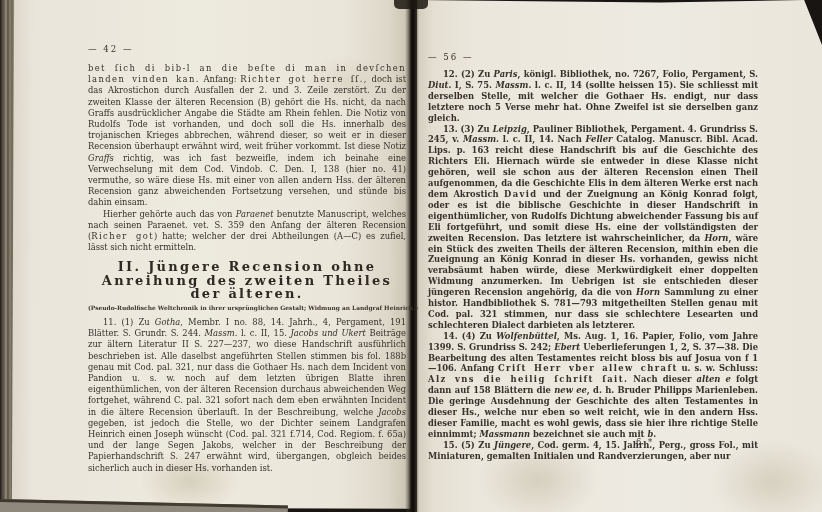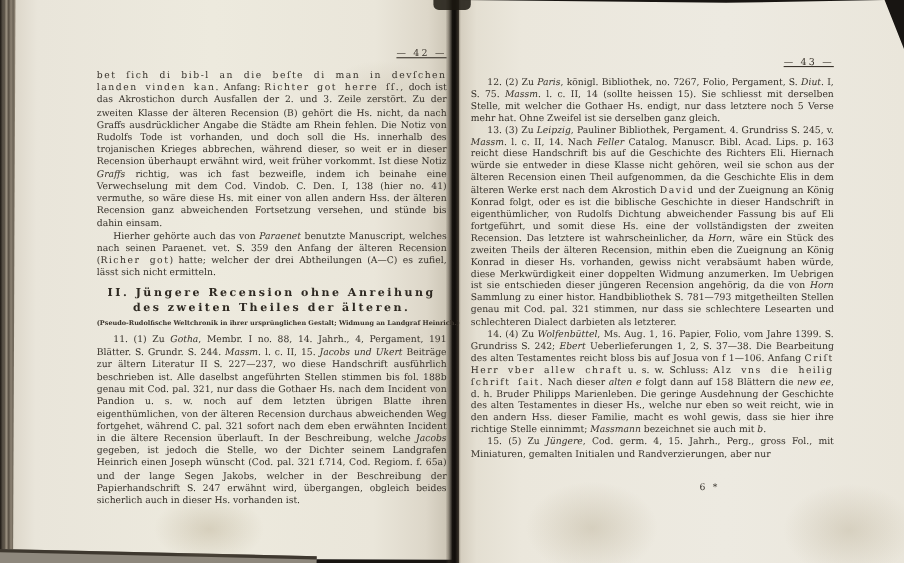--- a/index.html
+++ b/index.html
@@ -50,32 +50,32 @@
   .stain.s2{left:478px;top:438px;width:120px;height:84px;background:radial-gradient(closest-side,rgba(168,155,125,.32),rgba(168,155,125,0));}
   .stain.s3{left:712px;top:440px;width:120px;height:84px;background:radial-gradient(closest-side,rgba(168,155,125,.3),rgba(168,155,125,0));}
   .stain.s4{left:300px;top:55px;width:90px;height:55px;background:radial-gradient(closest-side,rgba(178,168,142,.22),rgba(178,168,142,0));}
   .stain.s5{left:540px;top:180px;width:80px;height:120px;background:radial-gradient(closest-side,rgba(180,170,145,.15),rgba(180,170,145,0));}
 
   
   .textcol{position:absolute;}
   .col-left{left:88px;top:44px;width:318px;}
   .col-right{left:428px;top:52px;width:330px;}
   .page-num{
-    text-align:right;font-size:8.6px;letter-spacing:2px;
-    color:#3a342c;margin-bottom:9px;text-decoration:underline;
+    text-align:left;font-size:8.6px;letter-spacing:2px;
+    color:#3a342c;margin-bottom:9px;
   }
   .col-right .page-num{margin-bottom:7px;}
   .blk{font-size:8.4px;line-height:11.2px;text-align:justify;color:#36312a;}
-  .col-right .blk{line-height:10.9px;}
+  .col-right .blk{line-height:10.9px;font-weight:bold;}
   .blk.paragraph.indent{text-indent:15px;}
   .run-it{font-style:italic;}
   .run-sp{letter-spacing:1.4px;word-spacing:2px;}
   .blk.heading{
     font-weight:bold;text-align:center;text-indent:0;
-    font-size:10px;line-height:13.5px;letter-spacing:2.3px;
+    font-size:13px;line-height:13.5px;letter-spacing:2.3px;
     margin:7px 0 3px 0;color:#2e2922;
   }
   .blk.subheading{
     font-weight:bold;text-align:center;text-indent:0;white-space:nowrap;
     font-size:5.9px;line-height:8px;letter-spacing:0;
     margin:0 0 5px 0;color:#3a342c;
   }
   .sig-mark{
     position:absolute;left:636px;top:437px;
     font-size:8.4px;letter-spacing:2px;color:#36312a;
@@ -106,21 +106,21 @@
     <div>
         <div class="blk paragraph"><span class="run-sp">bet ſich di bib-l an die beſte di man in devſchen landen vinden kan.</span><span> Anfang: </span><span class="run-sp">Richter got herre ſſ.,</span><span> doch ist das Akrostichon durch Ausfallen der 2. und 3. Zeile zerstört. Zu der zweiten Klasse der älteren Recension (B) gehört die Hs. nicht, da nach Graffs ausdrücklicher Angabe die Städte am Rhein fehlen. Die Notiz von Rudolfs Tode ist vorhanden, und doch soll die Hs. innerhalb des trojanischen Krieges abbrechen, während dieser, so weit er in dieser Recension überhaupt erwähnt wird, weit früher vorkommt. Ist diese Notiz </span><span class="run-it">Graffs</span><span> richtig, was ich fast bezweifle, indem ich beinahe eine Verwechselung mit dem Cod. Vindob. C. Den. I, 138 (hier no. 41) vermuthe, so wäre diese Hs. mit einer von allen andern Hss. der älteren Recension ganz abweichenden Fortsetzung versehen, und stünde bis dahin einsam.</span></div>
         <div class="blk paragraph indent"><span>Hierher gehörte auch das von </span><span class="run-it">Paraenet</span><span> benutzte Manuscript, welches nach seinen Paraenet. vet. S. 359 den Anfang der älteren Recension (</span><span class="run-sp">Richer got</span><span>) hatte; welcher der drei Abtheilungen (A—C) es zufiel, lässt sich nicht ermitteln.</span></div>
         <div class="blk heading"><span>II. Jüngere Recension ohne Anreihung des zweiten Theiles der älteren.</span></div>
         <div class="blk subheading"><span>(Pseudo-Rudolfische Weltchronik in ihrer ursprünglichen Gestalt; Widmung an Landgraf Heinrich.)</span></div>
         <div class="blk paragraph indent"><span>11. (1) Zu </span><span class="run-it">Gotha</span><span>, Membr. I no. 88, 14. Jahrh., 4, Pergament, 191 Blätter. S. Grundr. S. 244. </span><span class="run-it">Massm.</span><span> l. c. II, 15. </span><span class="run-it">Jacobs und Ukert</span><span> Beiträge zur ältern Literatur II S. 227—237, wo diese Handschrift ausführlich beschrieben ist. Alle daselbst angeführten Stellen stimmen bis fol. 188b genau mit Cod. pal. 321, nur dass die Gothaer Hs. nach dem Incident von Pandion u. s. w. noch auf dem letzten übrigen Blatte ihren eigenthümlichen, von der älteren Recension durchaus abweichenden Weg fortgehet, während C. pal. 321 sofort nach dem eben erwähnten Incident in die ältere Recension überlauft. In der Beschreibung, welche </span><span class="run-it">Jacobs</span><span> gegeben, ist jedoch die Stelle, wo der Dichter seinem Landgrafen Heinrich einen Joseph wünscht (Cod. pal. 321 f.714, Cod. Regiom. f. 65a) und der lange Segen Jakobs, welcher in der Beschreibung der Papierhandschrift S. 247 erwähnt wird, übergangen, obgleich beides sicherlich auch in dieser Hs. vorhanden ist.</span></div>
       </div>
   </div>
 
   <div class="textcol col-right">
-    <div class="page-num">—  43  —</div>
+    <div class="page-num">—  56  —</div>
     <div>
         <div class="blk paragraph indent"><span>12. (2) Zu </span><span class="run-it">Paris</span><span>, königl. Bibliothek, no. 7267, Folio, Pergament, S. </span><span class="run-it">Diut.</span><span> I, S. 75. </span><span class="run-it">Massm.</span><span> l. c. II, 14 (sollte heissen 15). Sie schliesst mit derselben Stelle, mit welcher die Gothaer Hs. endigt, nur dass letztere noch 5 Verse mehr hat. Ohne Zweifel ist sie derselben ganz gleich.</span></div>
         <div class="blk paragraph indent"><span>13. (3) Zu </span><span class="run-it">Leipzig</span><span>, Pauliner Bibliothek, Pergament. 4. Grundriss S. 245, v. </span><span class="run-it">Massm.</span><span> l. c. II, 14. Nach </span><span class="run-it">Feller</span><span> Catalog. Manuscr. Bibl. Acad. Lips. p. 163 reicht diese Handschrift bis auf die Geschichte des Richters Eli. Hiernach würde sie entweder in diese Klasse nicht gehören, weil sie schon aus der älteren Recension einen Theil aufgenommen, da die Geschichte Elis in dem älteren Werke erst nach dem Akrostich </span><span class="run-sp">David</span><span> und der Zueignung an König Konrad folgt, oder es ist die biblische Geschichte in dieser Handschrift in eigenthümlicher, von Rudolfs Dichtung abweichender Fassung bis auf Eli fortgeführt, und somit diese Hs. eine der vollständigsten der zweiten Recension. Das letztere ist wahrscheinlicher, da </span><span class="run-it">Horn</span><span>, wäre ein Stück des zweiten Theils der älteren Recension, mithin eben die Zueignung an König Konrad in dieser Hs. vorhanden, gewiss nicht verabsäumt haben würde, diese Merkwürdigkeit einer doppelten Widmung anzumerken. Im Uebrigen ist sie entschieden dieser jüngeren Recension angehörig, da die von </span><span class="run-it">Horn</span><span> Sammlung zu einer histor. Handbibliothek S. 781—793 mitgetheilten Stellen genau mit Cod. pal. 321 stimmen, nur dass sie schlechtere Lesearten und schlechteren Dialect darbieten als letzterer.</span></div>
         <div class="blk paragraph indent"><span>14. (4) Zu </span><span class="run-it">Wolfenbüttel</span><span>, Ms. Aug. 1, 16. Papier, Folio, vom Jahre 1399. S. Grundriss S. 242; </span><span class="run-it">Ebert</span><span> Ueberlieferungen 1, 2, S. 37—38. Die Bearbeitung des alten Testamentes reicht bloss bis auf Josua von f 1—106. Anfang </span><span class="run-sp">Criſt Herr vber allew chraft</span><span> u. s. w. Schluss: </span><span class="run-sp">Alz vns die heilig ſchrift ſait.</span><span> Nach dieser </span><span class="run-it">alten e</span><span> folgt dann auf 158 Blättern die </span><span class="run-it">new ee</span><span>, d. h. Bruder Philipps Marienleben. Die geringe Ausdehnung der Geschichte des alten Testamentes in dieser Hs., welche nur eben so weit reicht, wie in den andern Hss. dieser Familie, macht es wohl gewis, dass sie hier ihre richtige Stelle einnimmt; </span><span class="run-it">Massmann</span><span> bezeichnet sie auch mit </span><span class="run-it">b</span><span>.</span></div>
         <div class="blk paragraph indent"><span>15. (5) Zu </span><span class="run-it">Jüngere</span><span>, Cod. germ. 4, 15. Jahrh., Perg., gross Fol., mit Miniaturen, gemalten Initialen und Randverzierungen, aber nur</span></div>
       </div>
   </div>
 
   <div class="sig-mark">6 *</div>
 </div>

